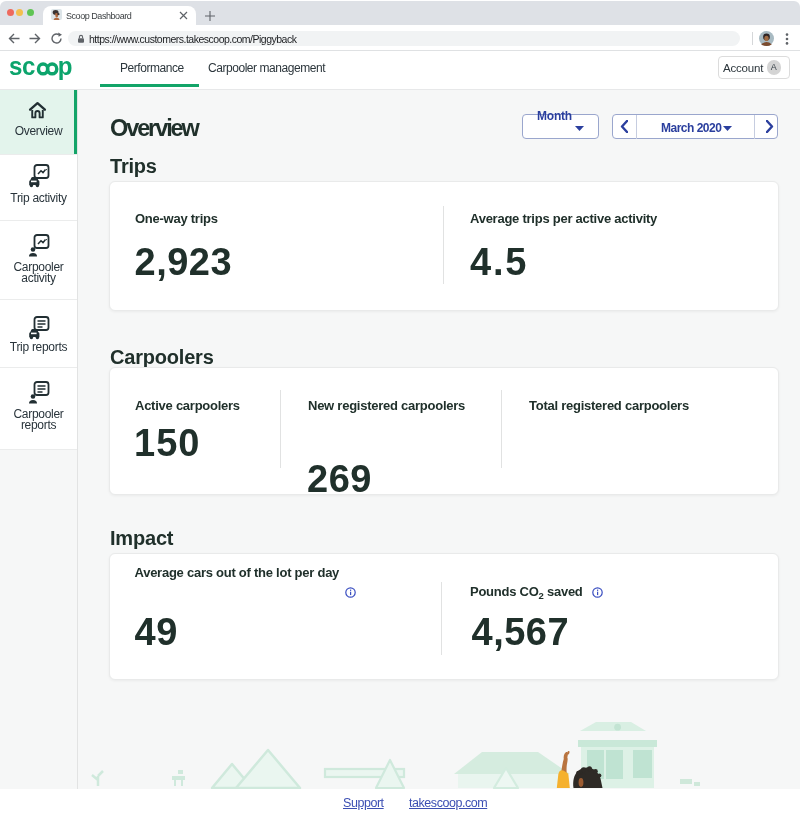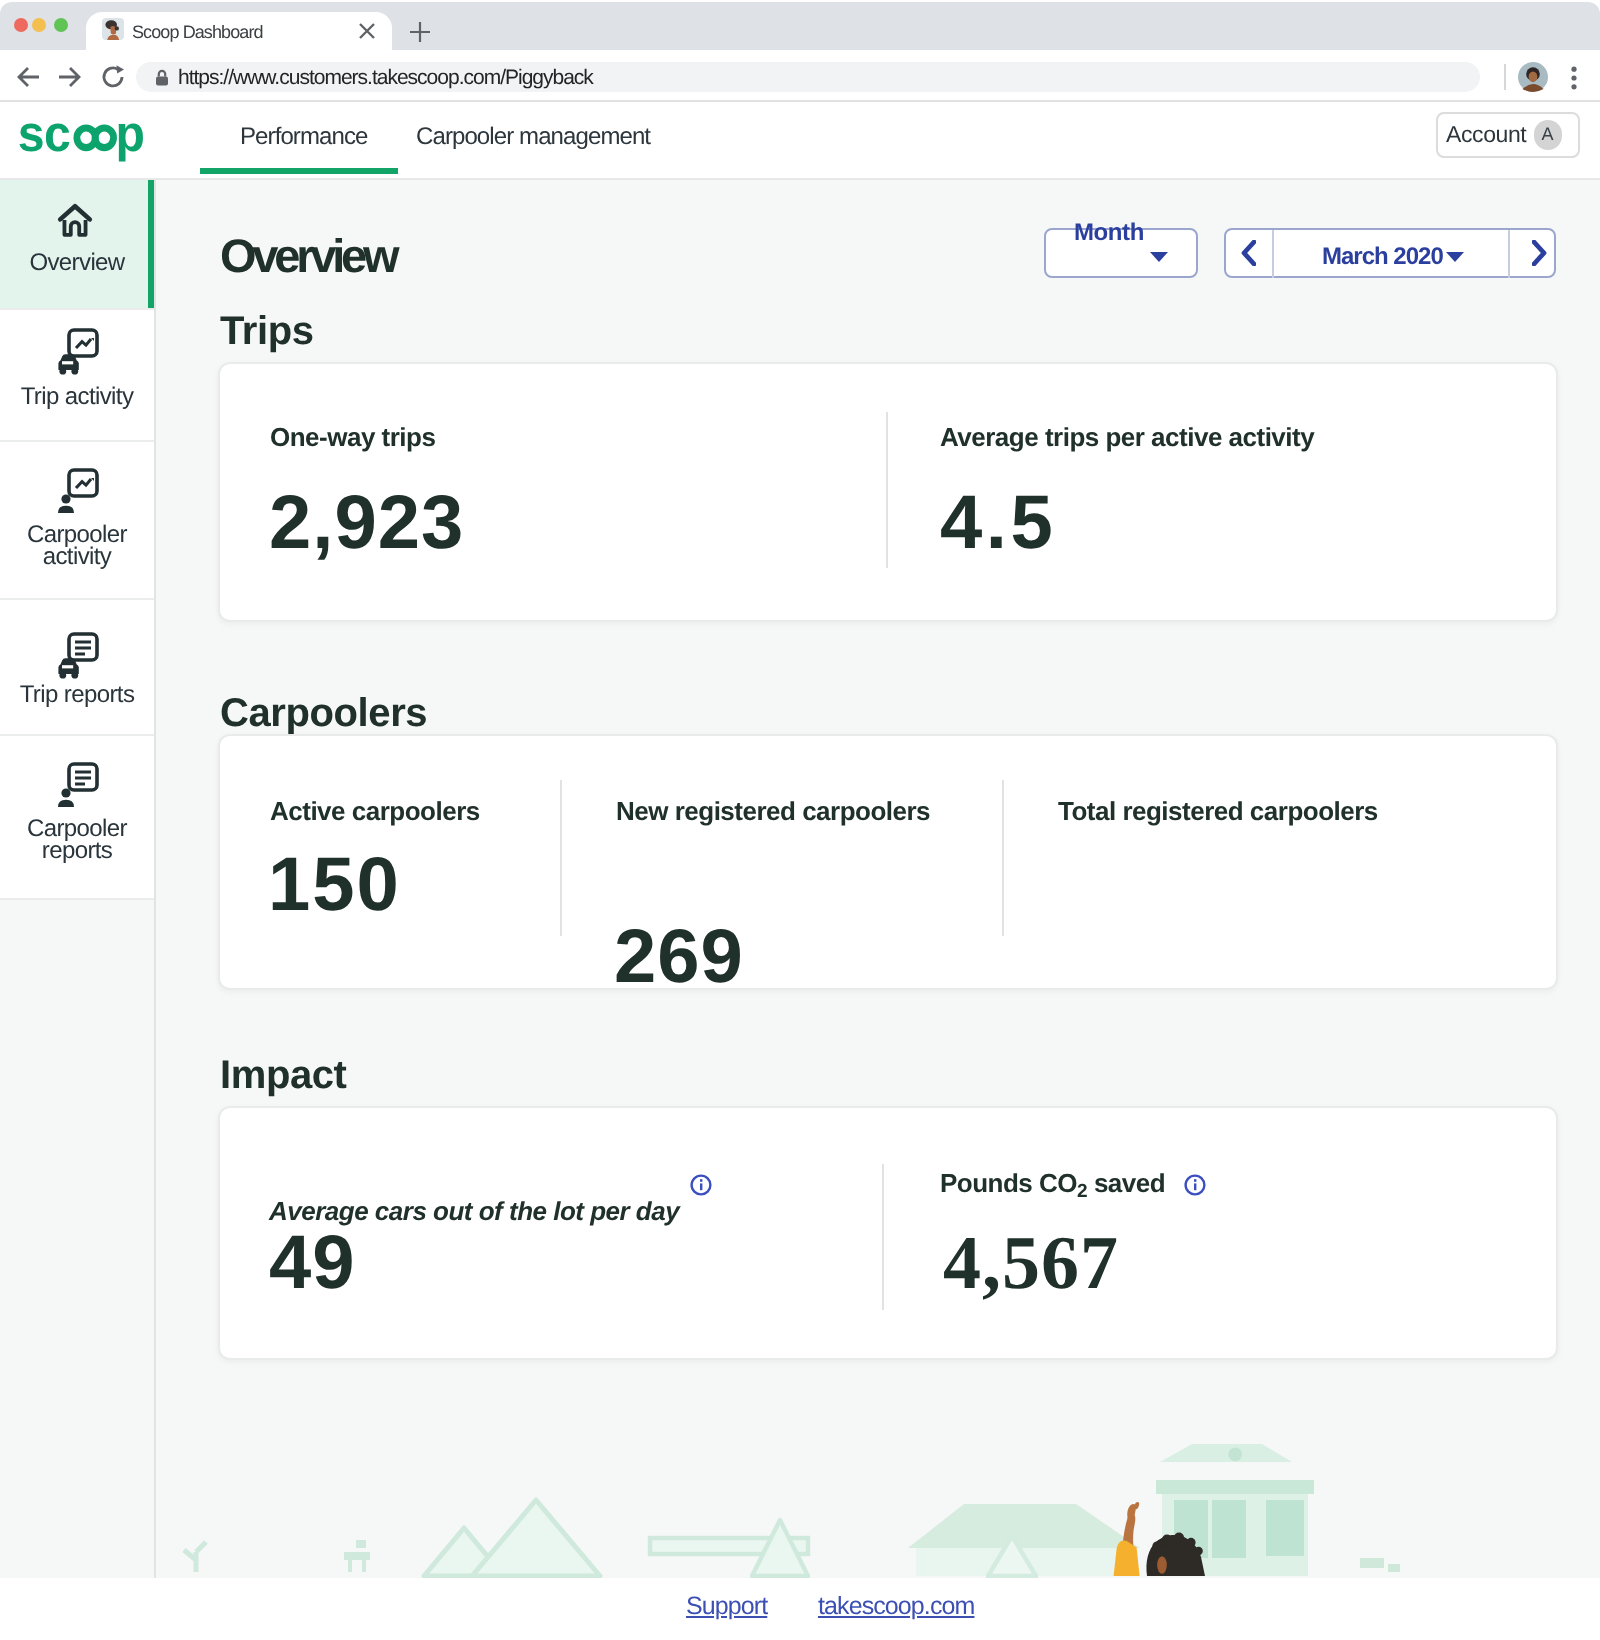--- a/index.html
+++ b/index.html
@@ -210,34 +210,34 @@
   <div class="vdiv" style="left:501px; top:390px; height:78px;"></div>
   <div class="clabel" style="left:135px; top:398.5px;">Active carpoolers</div>
   <div class="cnum" style="left:134px; top:424.3px; letter-spacing:1px;">150</div>
   <div class="clabel" style="left:308px; top:398.5px;">New registered carpoolers</div>
   <div class="cnum" style="left:307px; top:424.3px;margin-top:36px;">269</div>
   <div class="clabel" style="left:529px; top:398.5px;">Total registered carpoolers</div>
 
   <div class="h2" style="top:527.7px;">Impact</div>
   <div class="card" style="top:553px; height:127px;"></div>
   <div class="vdiv" style="left:441px; top:582px; height:73px;"></div>
-  <div class="clabel" style="left:134.5px; top:599px;font-style:italic;">Average cars out of the lot per day</div>
+  <div class="clabel" style="left:134.5px; top:566px;">Average cars out of the lot per day</div>
   <svg class="abs" style="left:344.5px; top:587px;" width="11" height="11" viewBox="0 0 11 11">
     <circle cx="5.5" cy="5.5" r="4.7" stroke="#3b4fc1" stroke-width="1.2" fill="none"></circle>
     <rect x="5" y="4.7" width="1.2" height="3.4" fill="#3b4fc1"></rect>
     <rect x="5" y="2.6" width="1.2" height="1.3" fill="#3b4fc1"></rect>
   </svg>
   <div class="cnum" style="left:134.5px; top:613.2px;">49</div>
   <div class="clabel" style="left:470px; top:584.9px;">Pounds CO<span style="font-size:9.5px; vertical-align:-2.5px;">2</span> saved</div>
   <svg class="abs" style="left:592px; top:587px;" width="11" height="11" viewBox="0 0 11 11">
     <circle cx="5.5" cy="5.5" r="4.7" stroke="#3b4fc1" stroke-width="1.2" fill="none"></circle>
     <rect x="5" y="4.7" width="1.2" height="3.4" fill="#3b4fc1"></rect>
     <rect x="5" y="2.6" width="1.2" height="1.3" fill="#3b4fc1"></rect>
   </svg>
-  <div class="cnum" style="left:471.5px; top:613.2px;font-family:Liberation Serif, serif;">4,567</div>
+  <div class="cnum" style="left:471.5px; top:613.2px;">4,567</div>
 
   <svg class="abs" style="left:78px; top:690px;" width="722" height="99" viewBox="0 0 722 99">
 
     <path d="M20 96 v-10 m0 4 l-6 -5 m6 1 l5 -5" stroke="#cfe9dc" stroke-width="2.5" fill="none"></path>
 
     <rect x="94" y="86" width="13" height="4" fill="#cfe9dc"></rect>
     <rect x="96" y="90" width="2" height="6" fill="#cfe9dc"></rect>
       <rect x="103" y="90" width="2" height="6" fill="#cfe9dc"></rect>
     <rect x="100" y="80" width="5" height="4" fill="#cfe9dc"></rect>
 

